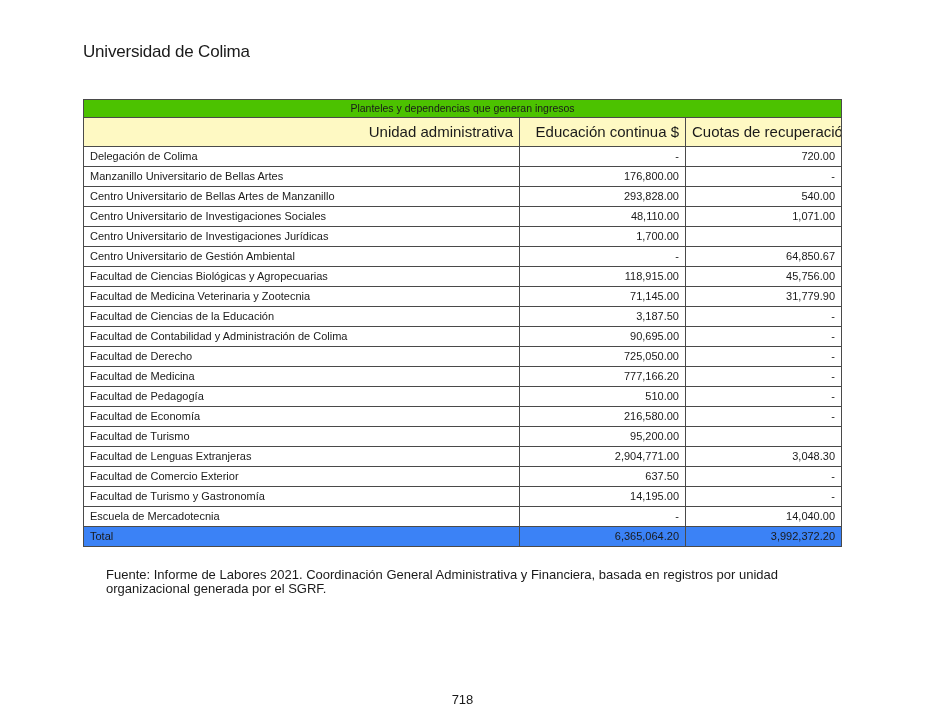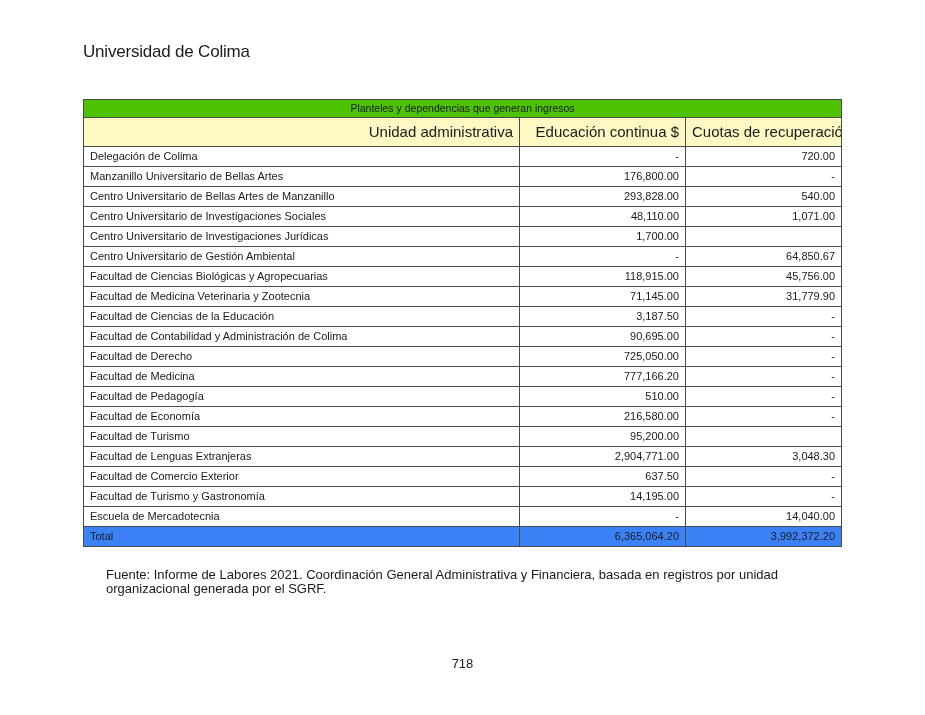--- a/index.html
+++ b/index.html
@@ -8,21 +8,21 @@
   .tbl-wrap { position: absolute; left: 83px; top: 99px; width: 758px; }
   table { border-collapse: collapse; width: 758px; table-layout: fixed; font-size: 11px; }
   td, th { border: 1px solid #4a4a4a; padding: 0 6px; height: 19px; line-height: 19px; white-space: nowrap; overflow: hidden; font-weight: normal; }
   col.c1 { width: 436px; } col.c2 { width: 166px; } col.c3 { width: 156px; }
   tr.title-row th { background: #4cc200; color: #1a1a1a; text-align: center; height: 17px; line-height: 17px; font-size: 10.5px; margin-left: 10px; }
   tr.head-row th { background: #fef9c3; text-align: right; height: 28px; line-height: 28px; font-size: 15px; }
   td.num { text-align: right; }
   tr.total-row td { background: #3b82f6; }
   tr.total-row td.num { text-align: right; }
   .source { position: absolute; left: 98px; top: 568px; width: 740px; font-size: 13px; line-height: 14px; margin-left: 8px; }
-  .page-num { position: absolute; left: 0; width: 925px; top: 656px; text-align: center; font-size: 13px; }
+  .page-num { position: absolute; left: 0; width: 925px; top: 692px; text-align: center; font-size: 13px; }
 </style>
 </head>
 <body>
 
 <div class="running-head">Universidad de Colima</div>
 
 <div class="tbl-wrap">
   <table>
     <colgroup>
         <col class="c1">

